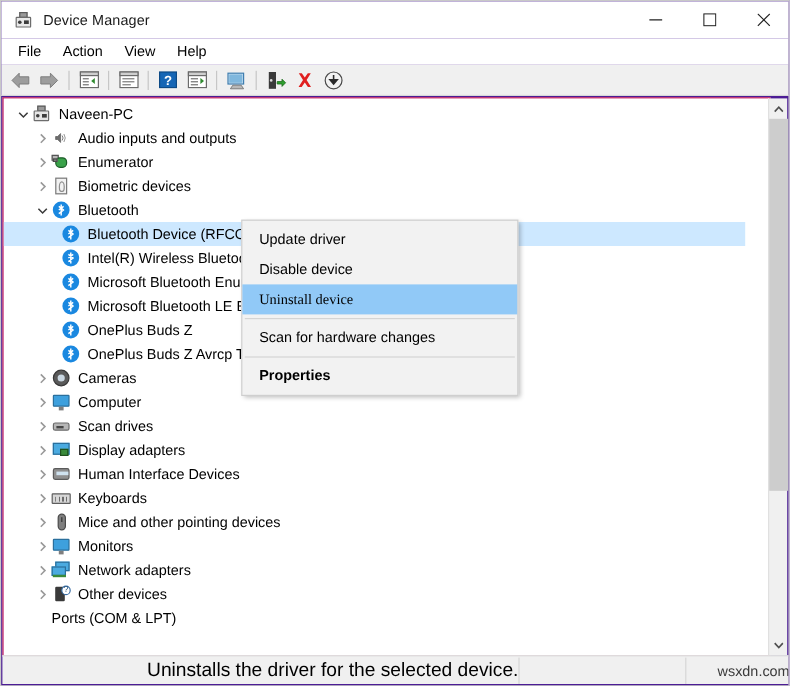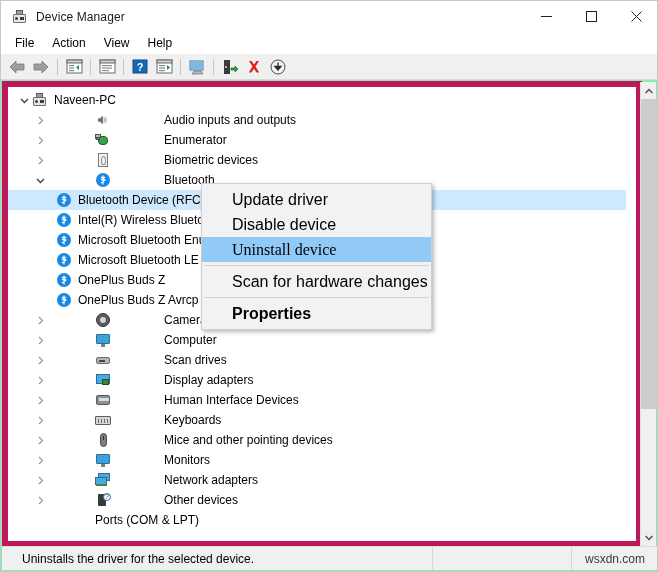--- a/index.html
+++ b/index.html
@@ -5,21 +5,21 @@
   html, body {
     margin: 0; padding: 0;
     width: 658px; height: 572px;
     overflow: hidden;
     background: #ffffff;
     font-family: "Liberation Sans", sans-serif;
   }
   #app {
     position: relative;
     width: 658px; height: 572px;
-    background: #86efac;
+    background: #4c1d95;
     border: 1px solid #c8c8c8;
     box-sizing: border-box;
     overflow: hidden;
   }
 
   
   #titlebar {
     position: absolute; left: 0; top: 0;
     width: 658px; height: 31px;
     background: #ffffff;
@@ -109,21 +109,21 @@
     width: 1px; height: 16px;
     background: #c6c6c6;
     margin: 0 4px;
   }
 
   
   #tree-pane {
     position: absolute; left: 1px; top: 80px;
     width: 640px; height: 466px;
     background: #ffffff;
-    border: 6px solid #be185d;
+    border: 1px solid #be185d;
     box-sizing: border-box;
     overflow: hidden;
   }
   #tree {
     position: absolute; left: 0; top: 0;
     width: 618px;
     padding-top: 3px;
   }
   .row {
     height: 20px;
@@ -141,21 +141,21 @@
     margin-right: 6px;
     flex: 0 0 auto;
     position: relative;
   }
   .row .lbl {
     font-size: 12px;
     color: #000000;
     line-height: 20px;
   }
   .row.depth0 { padding-left: 8px; }
-  .row.depth1 { padding-left: 24px; gap: 47px; }
+  .row.depth1 { padding-left: 24px; }
   .row.depth2 { padding-left: 48px; }
   .row.selected {
     background: #cde8ff;
   }
   .row.selected .sel-fill {
     position: absolute;
     left: 48px; top: 0;
     height: 20px;
     background: #cde8ff;
     z-index: -1;
@@ -230,22 +230,22 @@
     width: 231px;
     background: #f2f2f2;
     border: 1px solid #cfcfcf;
     box-shadow: 2px 2px 4px rgba(0,0,0,0.28);
     box-sizing: border-box;
     padding: 3px 0;
   }
   .ctx-item {
     height: 25px;
     line-height: 25px;
-    padding-left: 30px;
-    font-size: 16px;
+    padding-left: 14px;
+    font-size: 12px;
     color: #000000;
     white-space: nowrap;
   }
   .ctx-item.highlight {
     background: #91c9f7;
     font-family: Liberation Serif, serif;
   }
   .ctx-item.bold { font-weight: bold; }
   .ctx-sep {
     height: 1px;
@@ -280,31 +280,32 @@
   #statusbar {
     position: absolute;
     left: 1px; bottom: 1px;
     width: 656px; height: 24px;
     background: #f0f0f0;
     border-top: 1px solid #dcdcdc;
     box-sizing: border-box;
     display: flex; align-items: center;
   }
   #status-text {
-    font-size: 12px;
+    font-size: 16px;
     color: #000000;
-    padding-left: 20px;
+    padding-left: 8px;
     width: 430px;
     box-sizing: border-box;
+    text-align: right;
   }
   .sb-div { width: 1px; height: 22px; background: #d6d6d6; }
   #status-mid { flex: 1; }
   #status-wm {
     width: 86px;
-    text-align: center;
+    text-align: right;
     font-size: 12px;
     color: #3a3a3a;
   }
 </style>
 </head>
 <body>
 
 <div id="app">
 
   <div id="titlebar">

